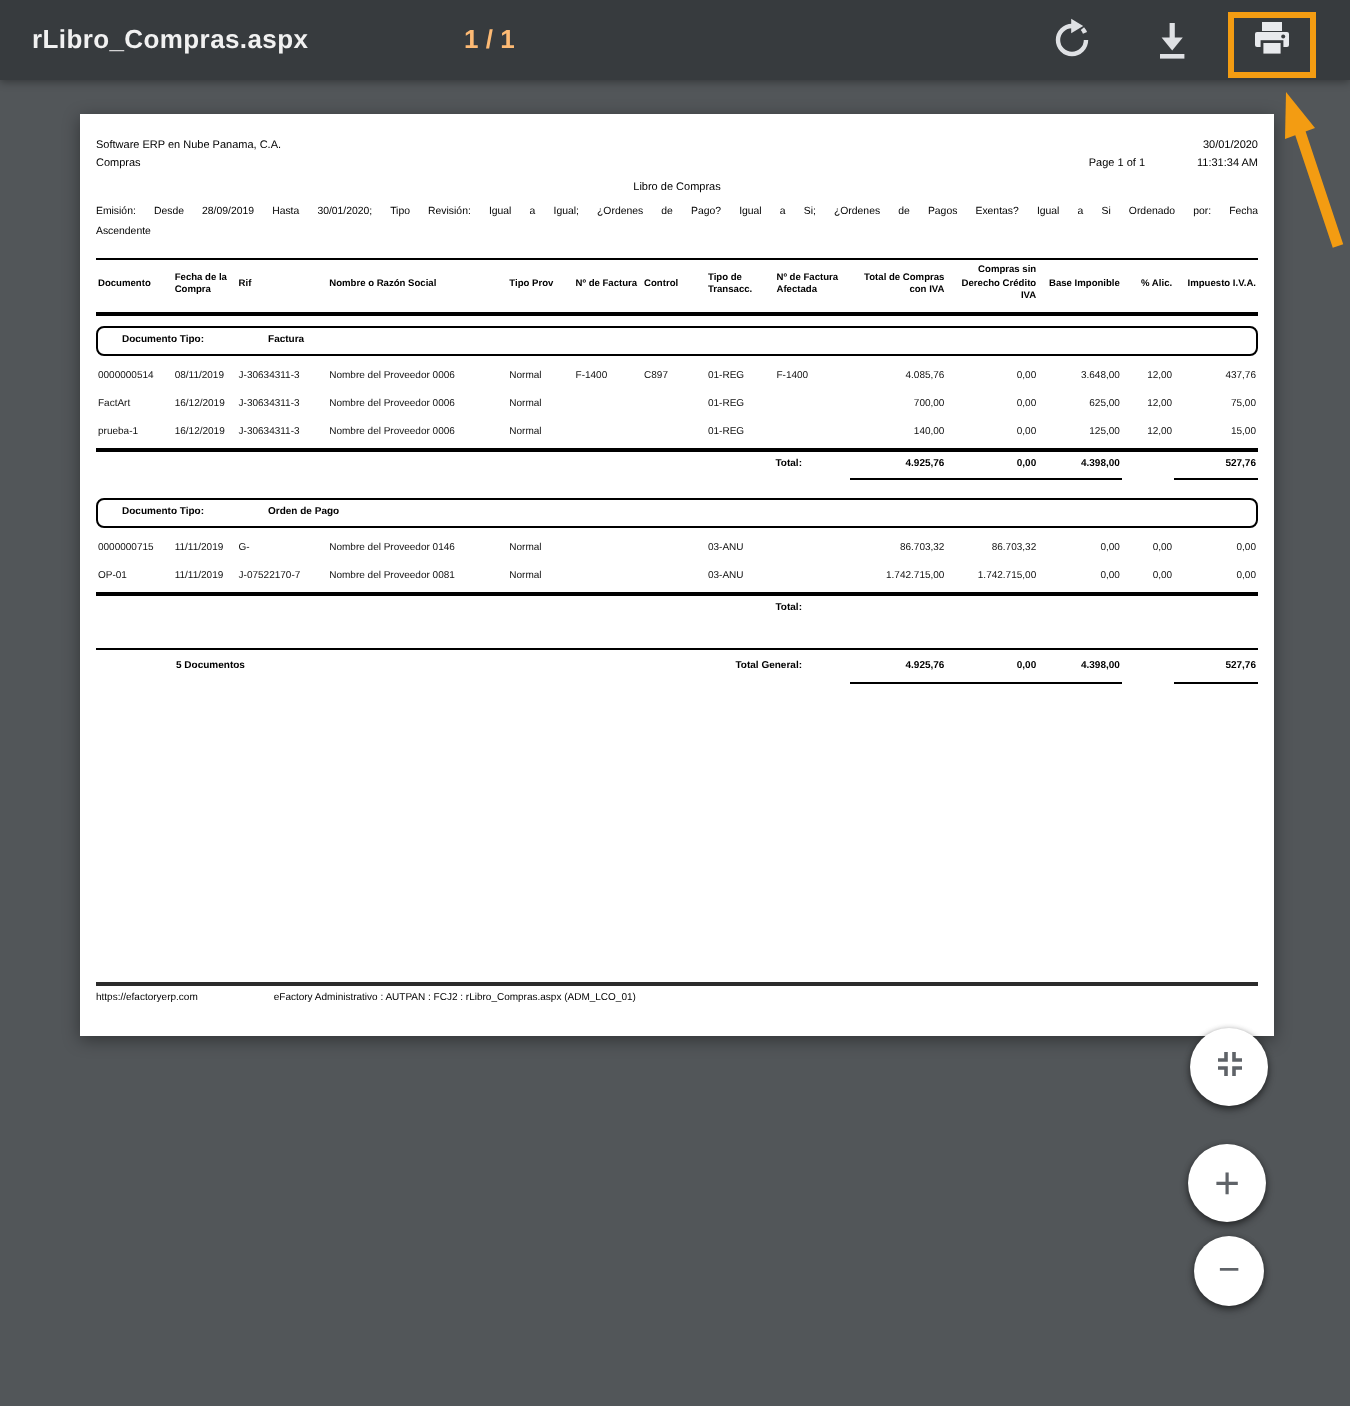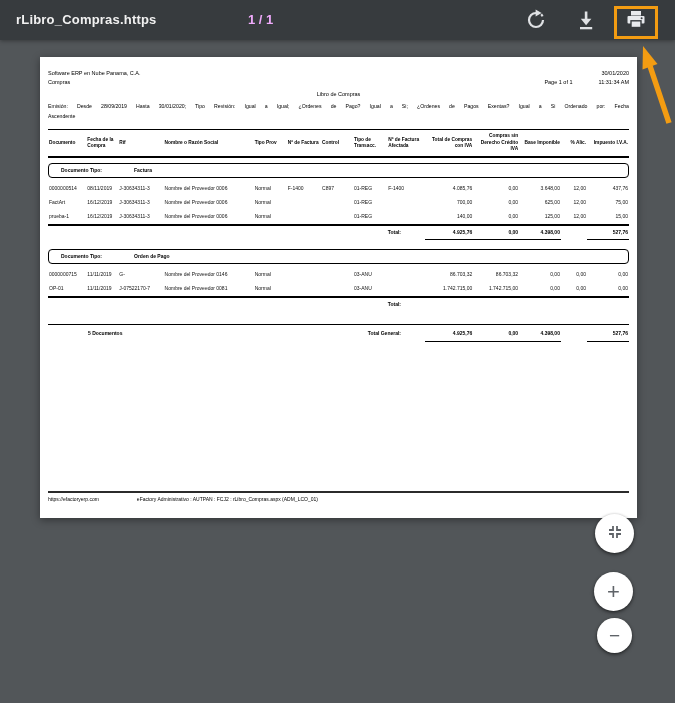--- a/index.html
+++ b/index.html
@@ -13,22 +13,22 @@
   
   .toolbar {
     position:absolute; left:0; top:0; width:675px; height:40px;
     background:#373b3e; box-shadow:0 1px 4px rgba(0,0,0,.35); z-index:5;
   }
   .toolbar-title {
     position:absolute; left:16px; top:0; line-height:40px;
     color:#f1f1f1; font-size:13px; font-weight:700; letter-spacing:.2px;
   }
   .page-indicator {
-    position:absolute; left:248px; top:0; line-height:40px;
-    color:#f0abfc; font-size:13px; font-weight:600;
+    position:absolute; left:232px; top:0; line-height:40px;
+    color:#fdba74; font-size:13px; font-weight:600;
   }
   .toolbar-buttons {
     position:absolute; right:27px; top:0; height:40px;
     display:flex; align-items:center; gap:26px;
   }
   .tb-btn { width:24px; height:24px; background:none; border:none; padding:0; cursor:pointer; }
   .tb-btn svg { display:block; }
 
   
   .print-highlight {
@@ -113,21 +113,21 @@
     font-family:"Liberation Sans", sans-serif;
   }
   .fab-fit  { left:595px; top:514px; width:39px; height:39px; }
   .fab-plus { left:594px; top:572px; width:39px; height:39px; font-size:22px; font-weight:400; }
   .fab-minus{ left:597px; top:618px; width:35px; height:35px; font-size:19px; font-weight:400; }
 </style>
 </head>
 <body>
 
 <div class="toolbar">
-  <span class="toolbar-title">rLibro_Compras.https</span>
+  <span class="toolbar-title">rLibro_Compras.aspx</span>
   <span class="page-indicator">1 / 1</span>
   <div class="toolbar-buttons">
     <button class="tb-btn">
       <span>
         <svg width="24" height="24" viewBox="0 0 24 24">
           <path d="M12 5 A7 7 0 1 0 19 12" fill="none" stroke="#dfe1e4" stroke-width="2.2"></path>
           <path d="M17.2 6.3 a7 7 0 0 1 1.4 2.4" fill="none" stroke="#dfe1e4" stroke-width="2.2" stroke-dasharray="2.5 2.5"></path>
           <polygon points="11.6,1.4 11.6,8.6 17.6,5" fill="#dfe1e4"></polygon>
         </svg>
       </span>

